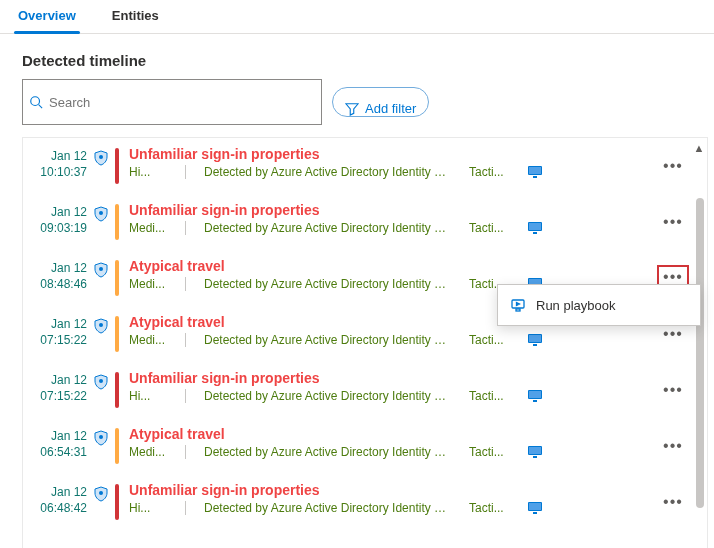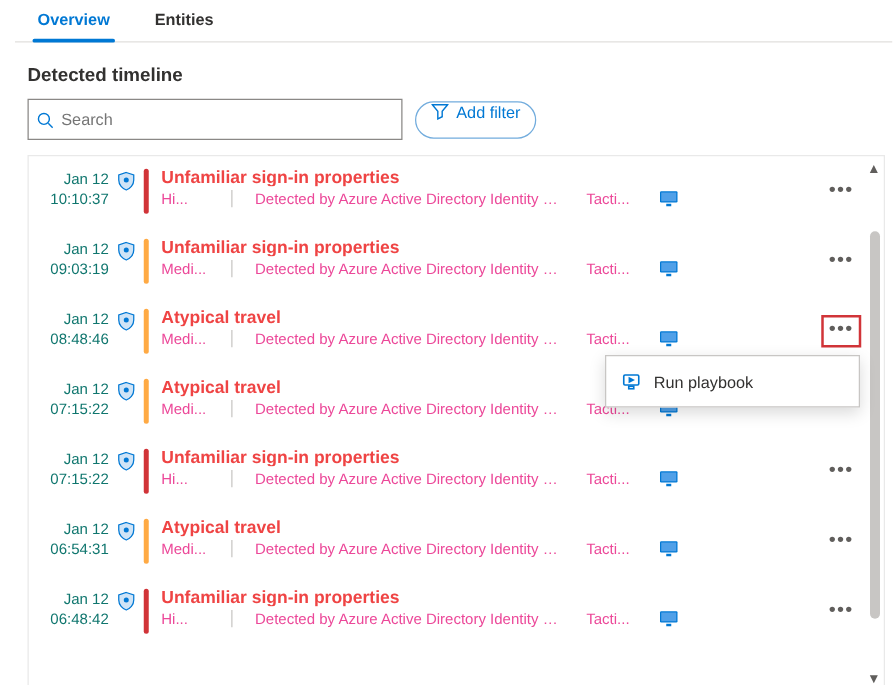--- a/index.html
+++ b/index.html
@@ -11,21 +11,20 @@
     width: 714px;
     height: 548px;
     overflow: hidden;
     position: relative;
   }
   .tabs {
     display: flex;
     border-bottom: 1px solid #e1dfdd;
     padding-left: 14px;
     gap: 28px;
-    margin-left: 12px;
   }
   .tab {
     padding: 8px 4px 10px 4px;
     cursor: pointer;
     color: #323130;
     position: relative;
     font-weight: bold;
   }
   .tab.active {
     color: #0078d4;
@@ -47,37 +46,37 @@
   .toolbar {
     display: flex;
     align-items: center;
     gap: 10px;
     padding: 0 22px 12px 22px;
   }
   .search-box {
     display: flex;
     align-items: center;
     border: 1px solid #8a8886;
-    height: 33px;
+    height: 46px;
     flex: 0 0 300px;
     padding: 0 6px;
     gap: 6px;
     color: #605e5c;
   }
   .search-box input {
     border: none;
     outline: none;
     flex: 1;
     font-size: 13px;
     color: #323130;
     background: transparent;
   }
   .filter-btn {
     display: flex;
-    align-items: flex-start;
+    align-items: flex-end;
     gap: 6px;
     height: 30px;
     padding: 0 12px;
     border: 1px solid #72acdd;
     border-radius: 16px;
     color: #0078d4;
     cursor: pointer;
     background: #fff;
   }
   .timeline-wrap {
@@ -128,21 +127,21 @@
     font-size: 14px;
     font-weight: 600;
     color: #ef4444;
     margin-bottom: 3px;
     white-space: nowrap; overflow: hidden; text-overflow: ellipsis;
   }
   .meta {
     display: flex;
     align-items: center;
     font-size: 12px;
-    color: #ec4899;
+    color: #4d7c0f;
     gap: 12px;
     white-space: nowrap; overflow: hidden;
   }
   .meta .sev { flex: 0 0 38px; overflow:hidden; text-overflow: ellipsis;}
   .meta .divider {
     width: 1px; height: 14px; background: #c8c6c4; margin: 0 6px;
   }
   .meta .det { flex: 0 1 245px; overflow:hidden; text-overflow: ellipsis;}
   .meta .tac { flex: 0 0 40px; margin-left: 8px; overflow:hidden; text-overflow: ellipsis;}
   .monitor-icon {
@@ -178,21 +177,21 @@
     right:3px;
     top:60px;
     width:8px;
     height:310px;
     background:#c8c6c4;
     border-radius:4px;
   }
   .context-menu {
     position:absolute;
     top:284px;
-    left:484px;
+    left:497px;
     width:204px;
     background:#fff;
     border:1px solid #c8c6c4;
     box-shadow: 0 4px 12px rgba(0,0,0,.15);
     padding:4px 0;
     z-index:10;
   }
   .cm-item {
     display:flex;
     align-items:center;

